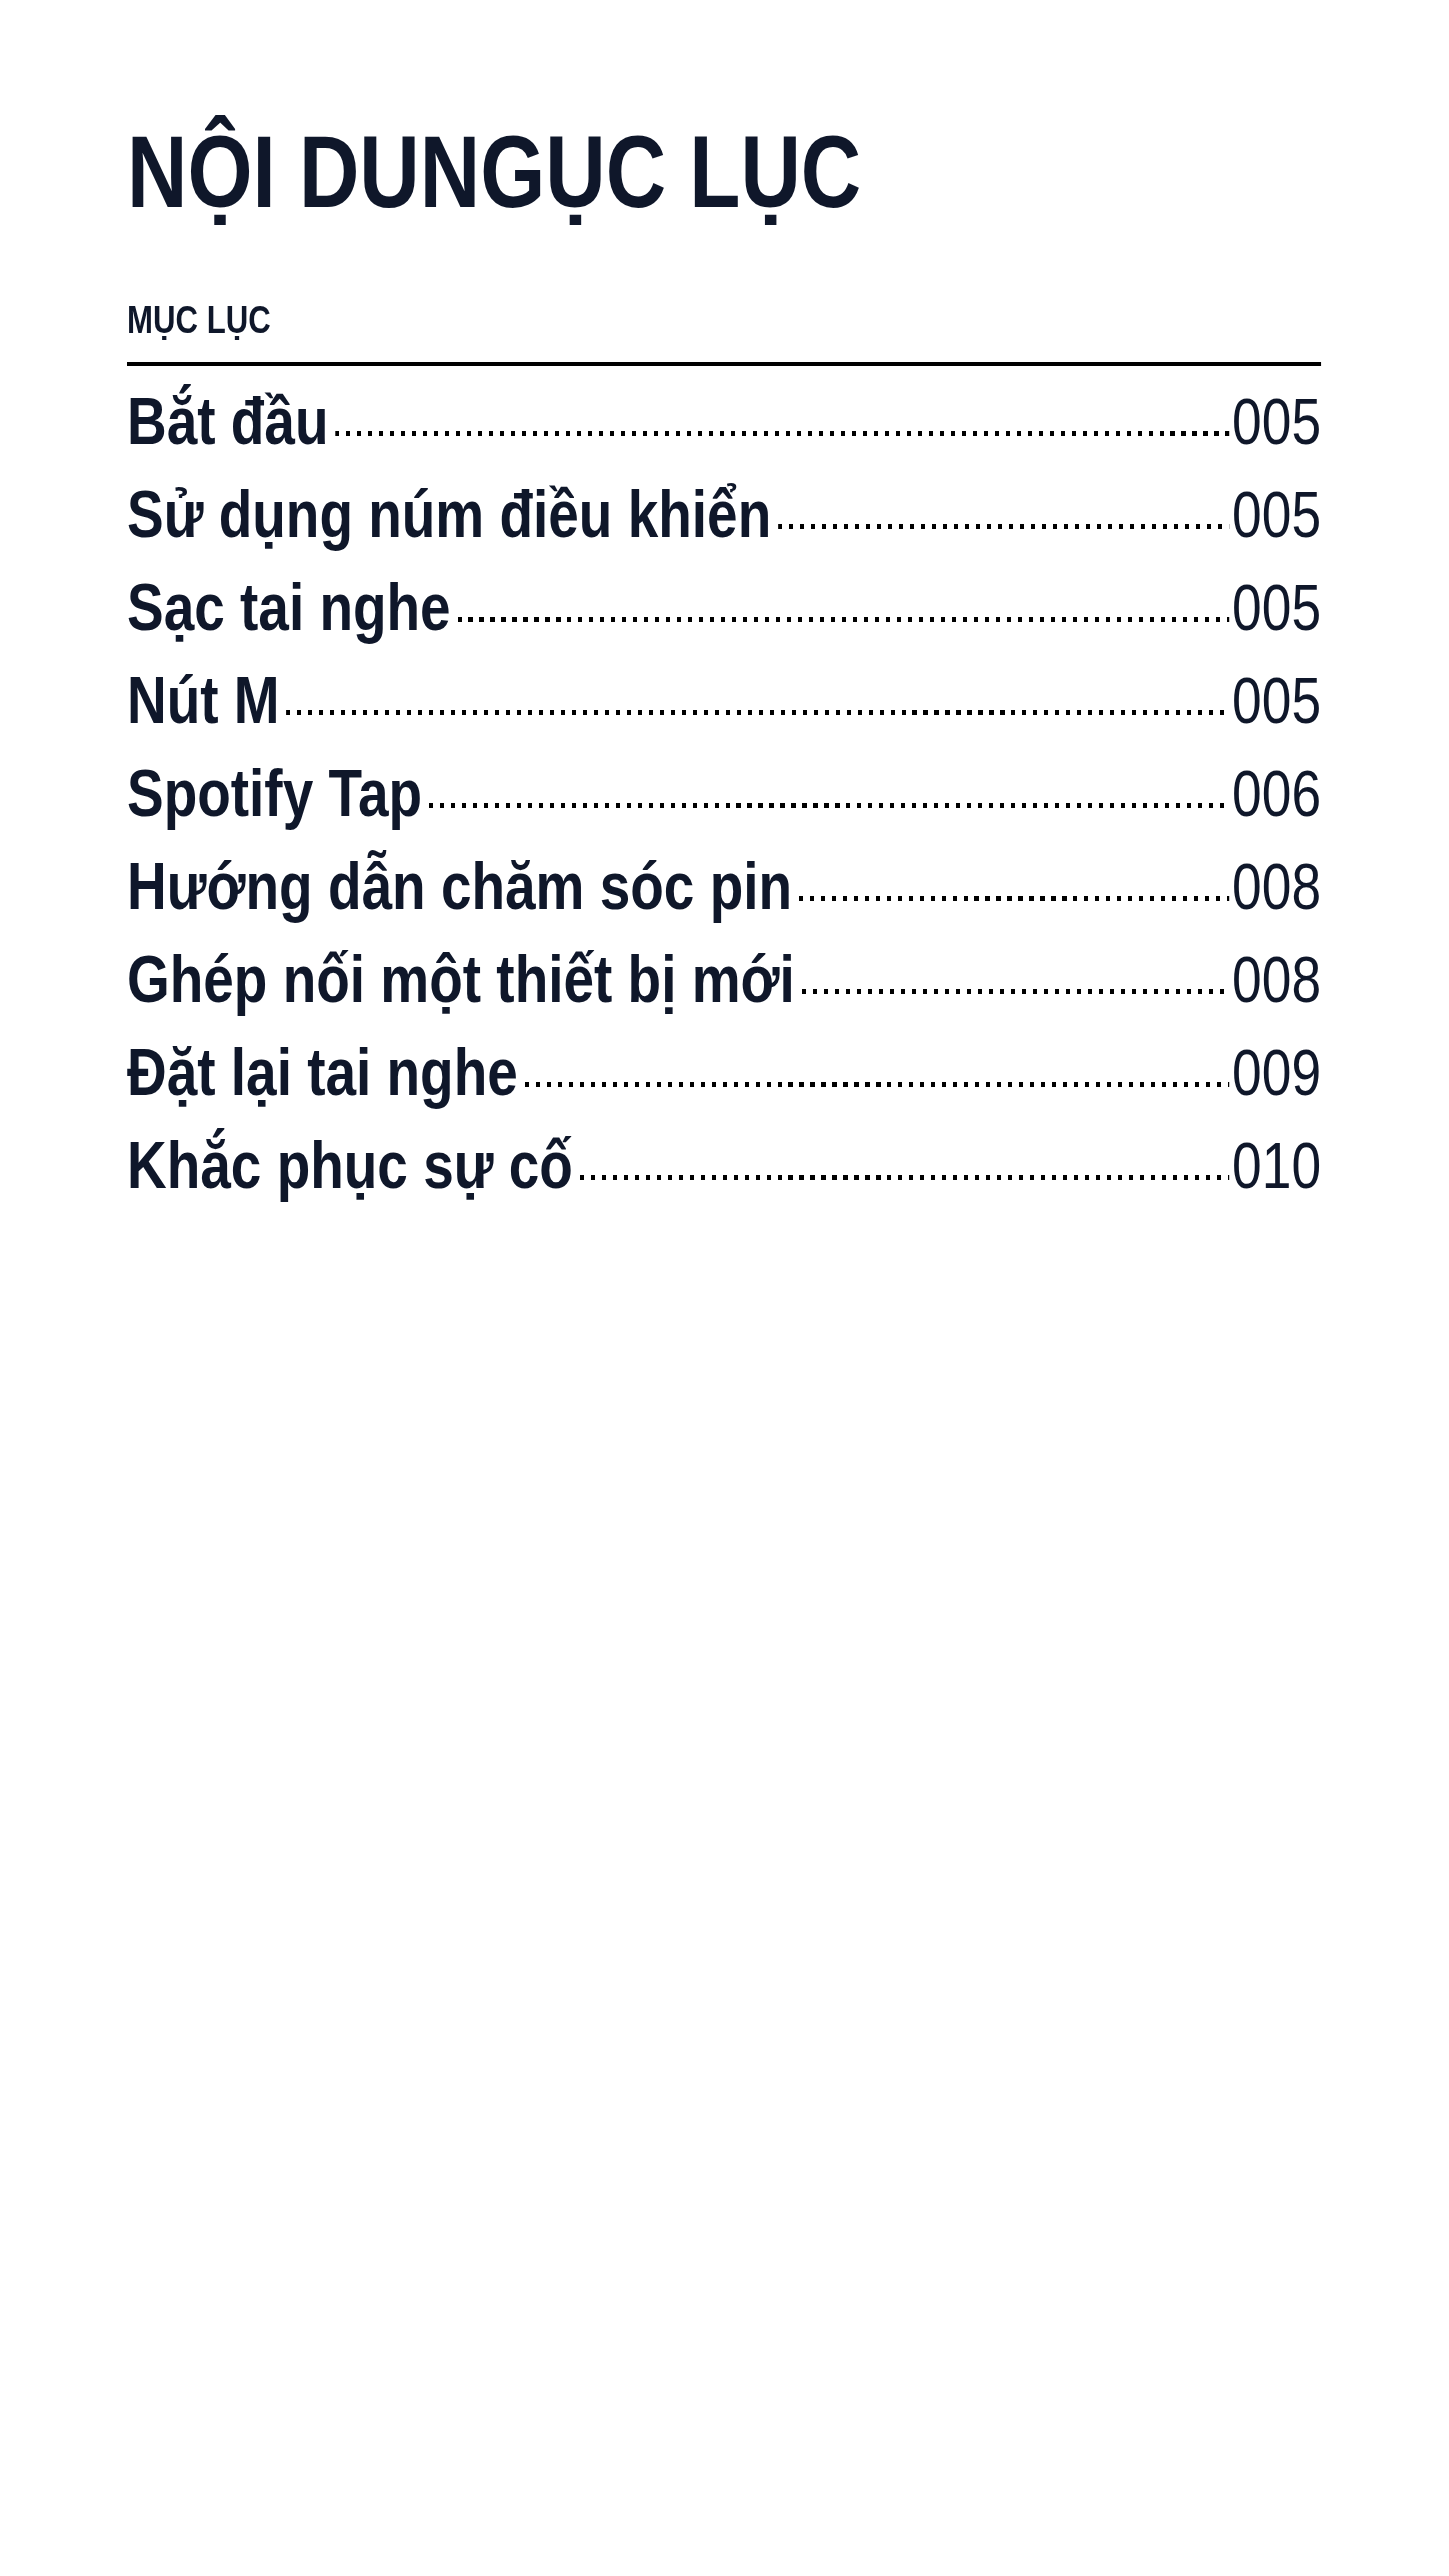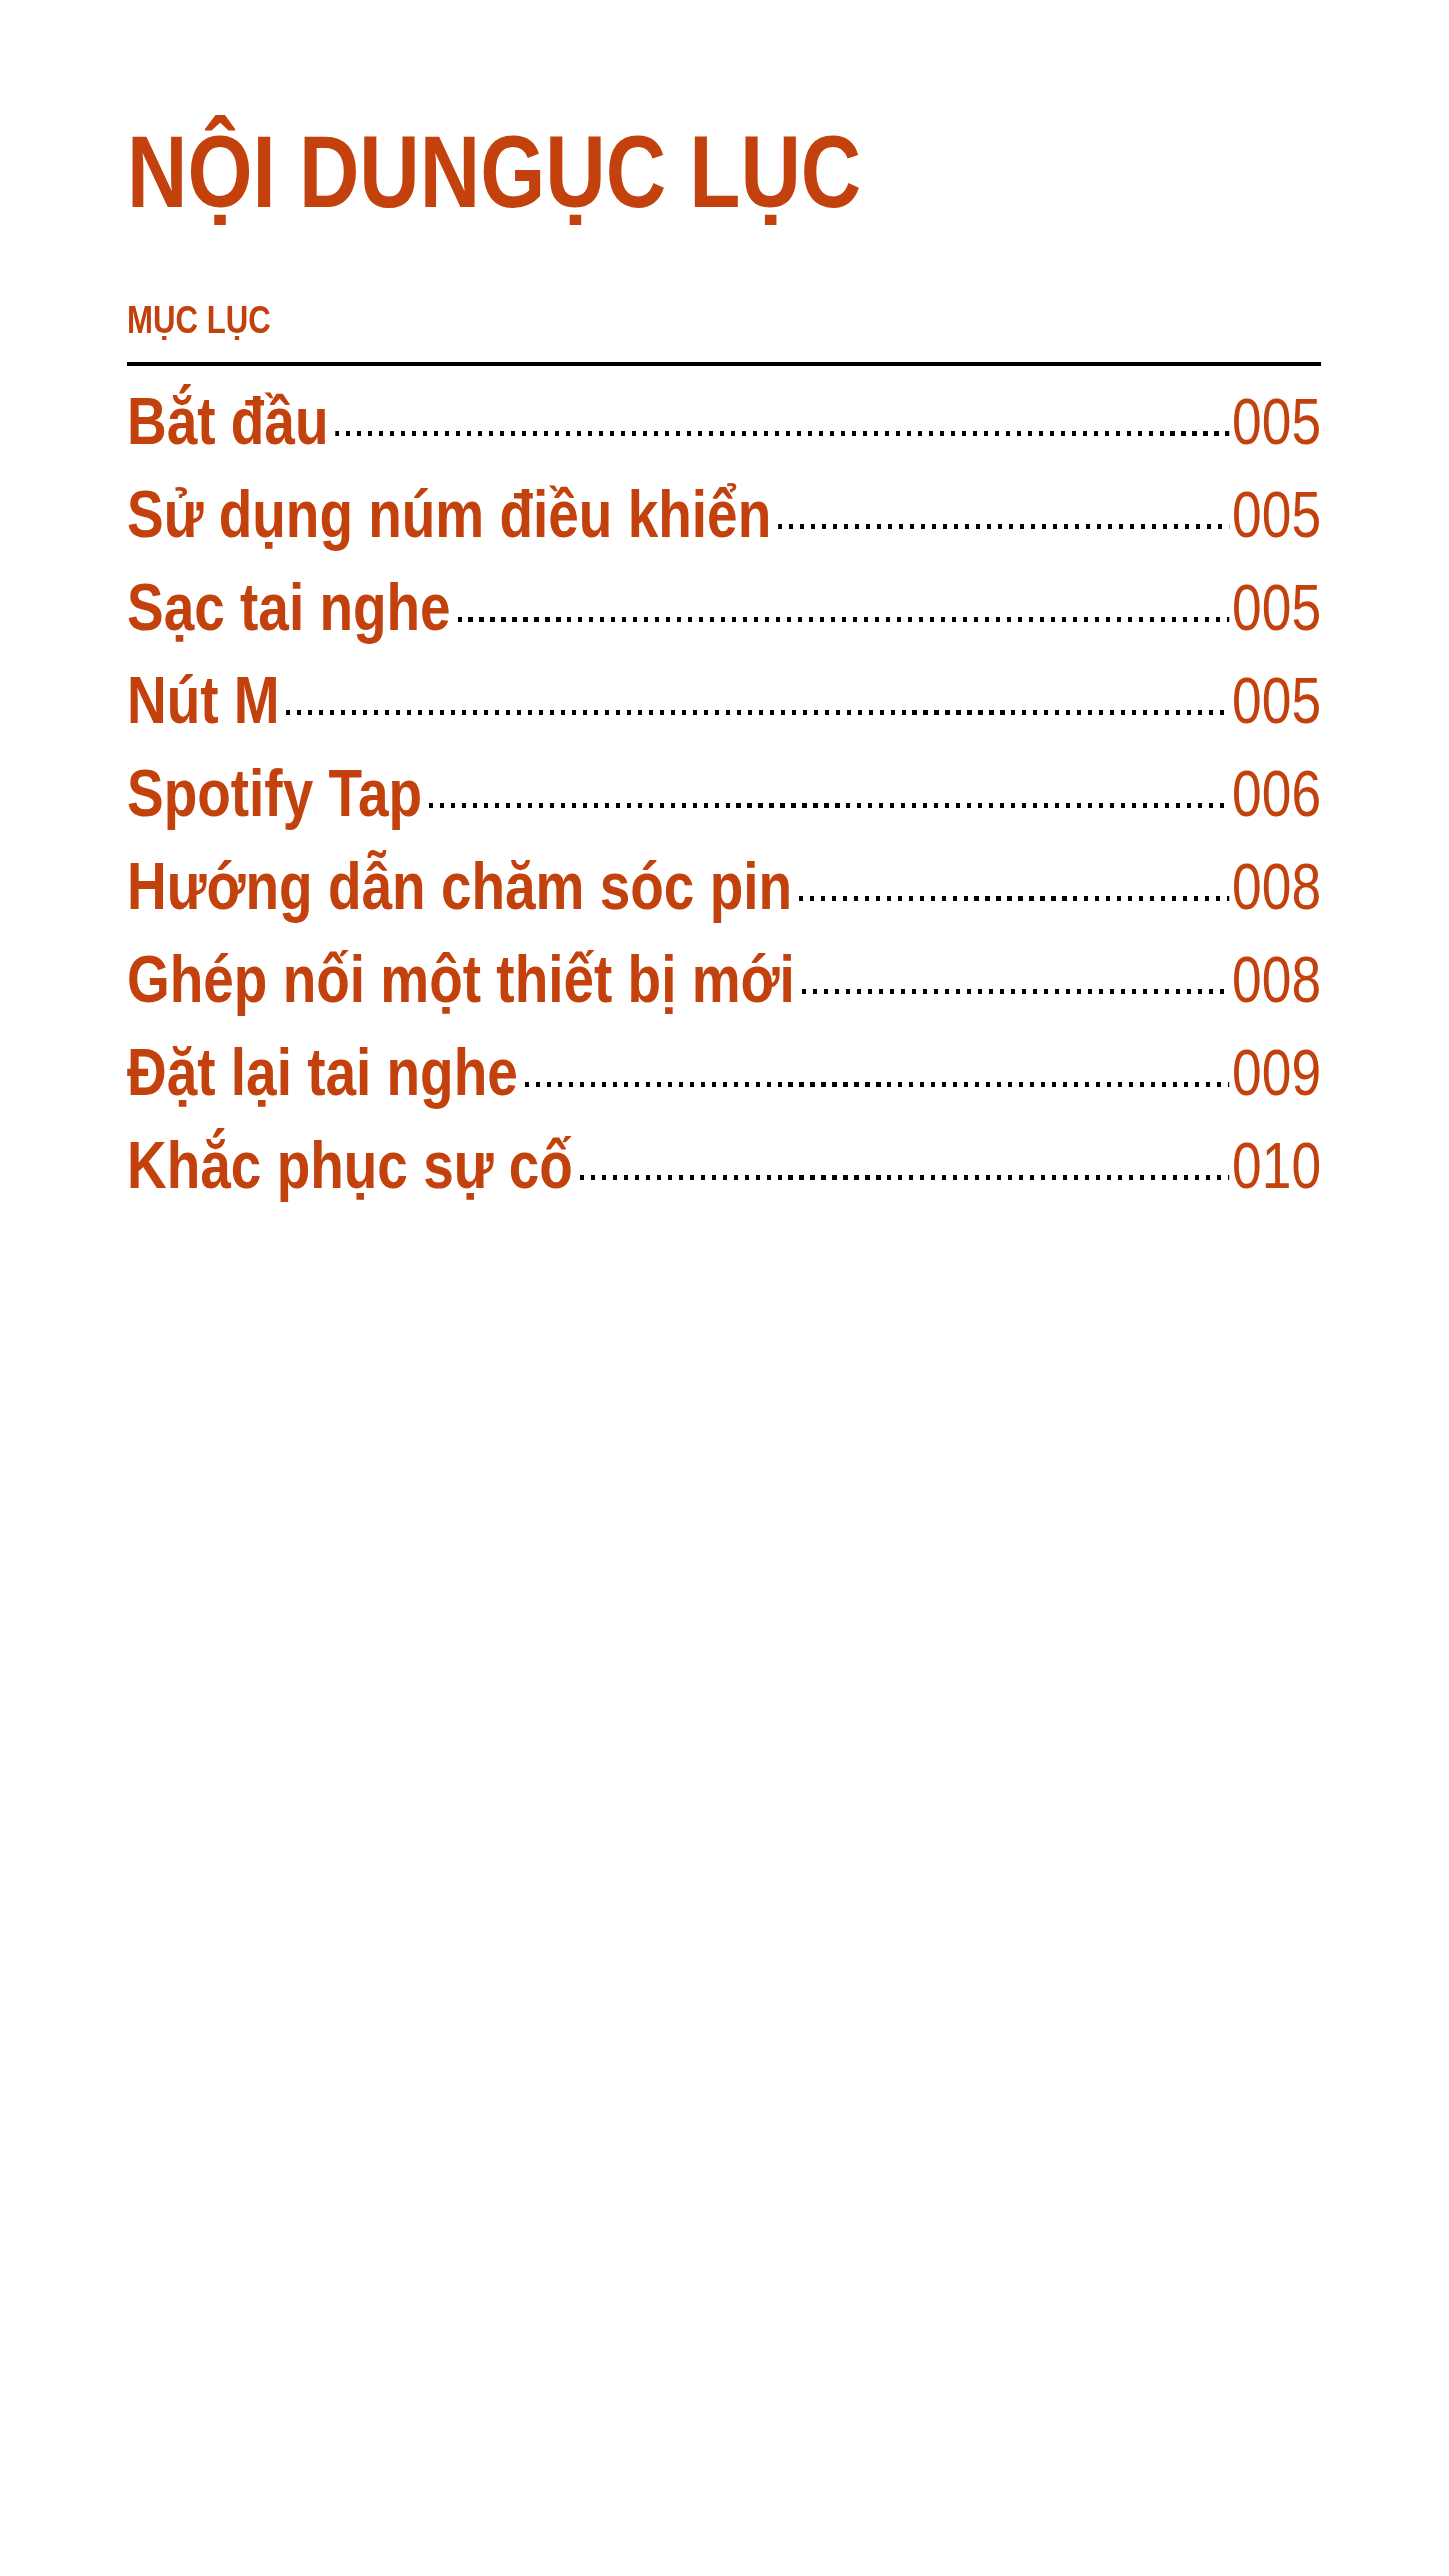--- a/index.html
+++ b/index.html
@@ -11,21 +11,21 @@
     height: 2576px;
     background: #ffffff;
     overflow: hidden;
     font-family: "Liberation Sans", "DejaVu Sans", sans-serif;
   }
   .page {
     position: relative;
     width: 1449px;
     height: 2576px;
     background: #ffffff;
-    color: #c2410c;
+    color: #0f172a;
   }
   
   .content {
     position: absolute;
     left: 127px;
     top: 0;
     width: 1194px;
   }
   
   .condense {

